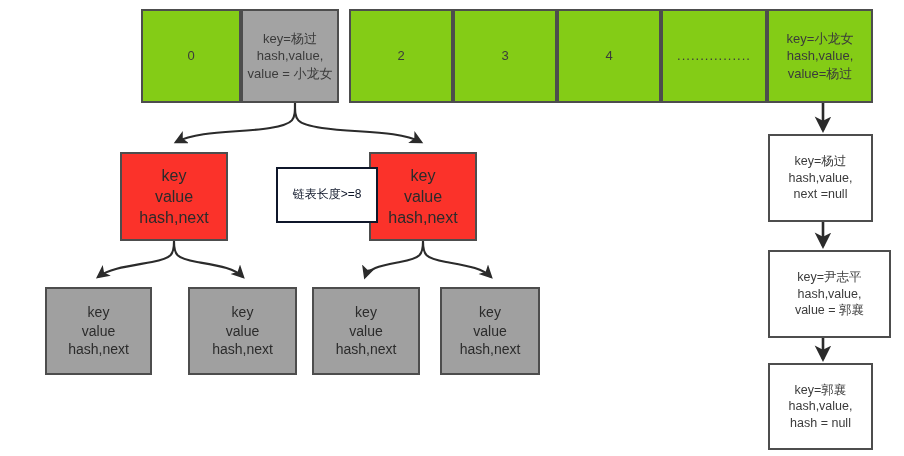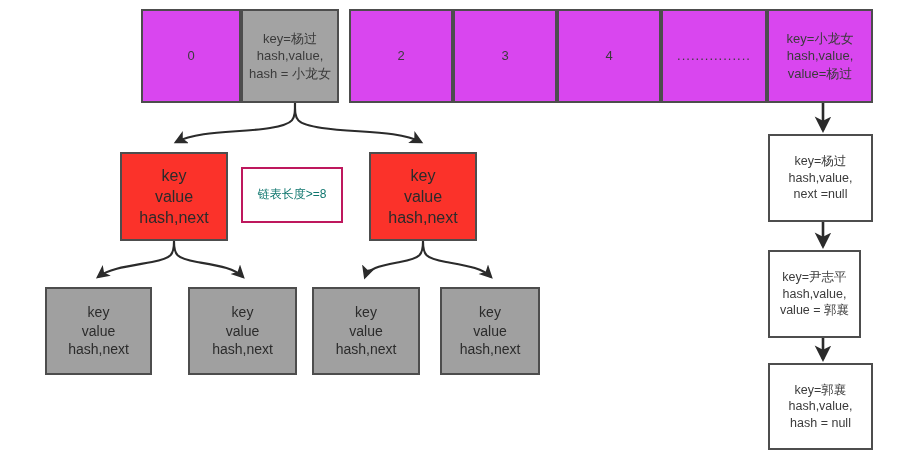--- a/index.html
+++ b/index.html
@@ -41,21 +41,21 @@
     color: #3b3b3b;
   }
   .node .ln {
     display: block;
     white-space: nowrap;
   }
 
   
   .array-cell {
     border: 2px solid #4d4d4d;
-    background: #d946ef;
+    background: #84cc16;
     font-size: 13px;
   }
   .array-cell.filled {
     background: #a3a3a3;
   }
   .array-cell.dots {
     letter-spacing: 1px;
   }
 
   
@@ -69,24 +69,25 @@
   
   .grey-node {
     border: 2px solid #4d4d4d;
     background: #a0a0a0;
     font-size: 14px;
     color: #2b2b2b;
   }
 
   
   .note-box {
-    border: 2px solid #be185d;
+    border: 2px solid #0f172a;
     background: #ffffff;
     font-size: 12px;
-    color: #0f766e;
+    color: #0f172a;
+    margin-left: 35px;
   }
 
   
   .list-node {
     border: 2px solid #4d4d4d;
     background: #ffffff;
     font-size: 12.5px;
   }
 </style>
 </head>
@@ -117,21 +118,21 @@
     <path d="M823,338 L823,359" fill="none" stroke="#2b2b2b" stroke-width="2.6" marker-end="url(#ah)"></path>
   </svg>
 
   <div class="node array-cell" style="left:141px; top:9px; width:100px; height:94px;">
     <span class="ln">0</span>
   </div>
 
   <div class="node array-cell filled" style="left:241px; top:9px; width:98px; height:94px;">
     <span class="ln">key=杨过</span>
     <span class="ln">hash,value,</span>
-    <span class="ln">hash = 小龙女</span>
+    <span class="ln">value = 小龙女</span>
   </div>
 
   <div class="node array-cell" style="left:349px; top:9px; width:104px; height:94px;">
     <span class="ln">2</span>
   </div>
 
   <div class="node array-cell" style="left:453px; top:9px; width:104px; height:94px;">
     <span class="ln">3</span>
   </div>
 
@@ -188,21 +189,21 @@
     <span class="ln">value</span>
     <span class="ln">hash,next</span>
   </div>
 
   <div class="node list-node" style="left:768px; top:134px; width:105px; height:88px;">
     <span class="ln">key=杨过</span>
     <span class="ln">hash,value,</span>
     <span class="ln">next =null</span>
   </div>
 
-  <div class="node list-node" style="left:768px; top:250px; width:93px; height:88px;">
+  <div class="node list-node" style="left:768px; top:250px; width:123px; height:88px;">
     <span class="ln">key=尹志平</span>
     <span class="ln">hash,value,</span>
     <span class="ln">value = 郭襄</span>
   </div>
 
   <div class="node list-node" style="left:768px; top:363px; width:105px; height:87px;">
     <span class="ln">key=郭襄</span>
     <span class="ln">hash,value,</span>
     <span class="ln">hash = null</span>
   </div>

